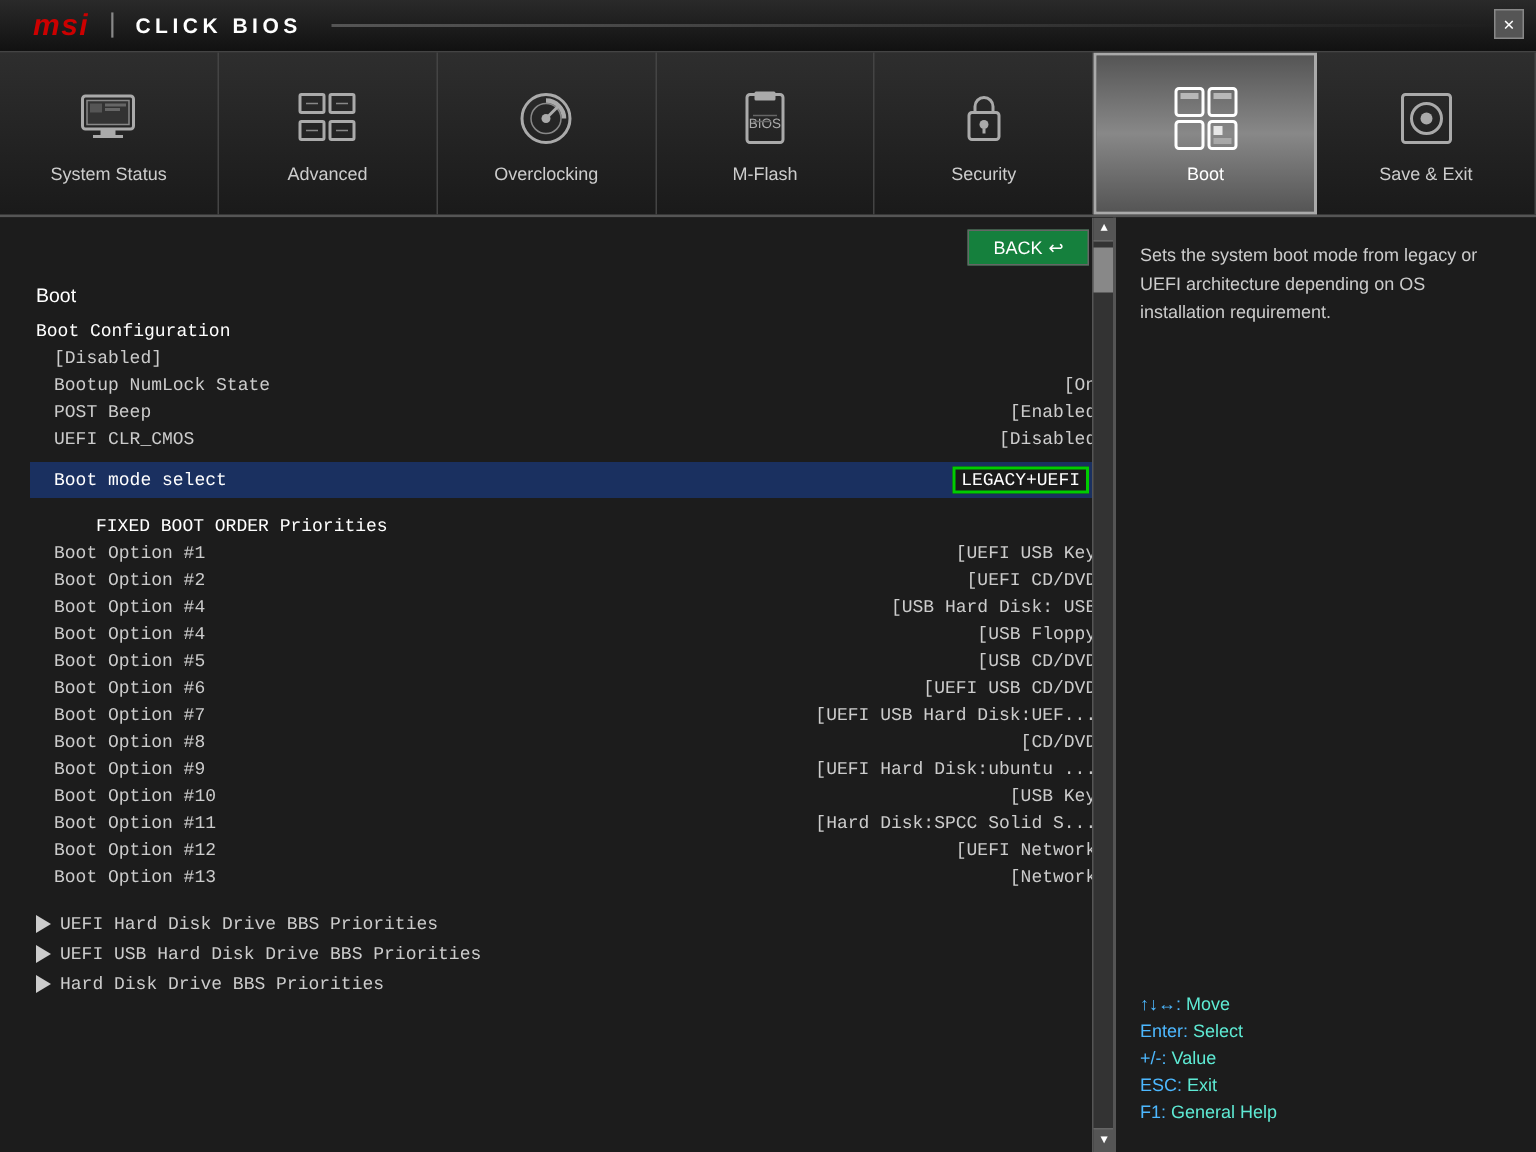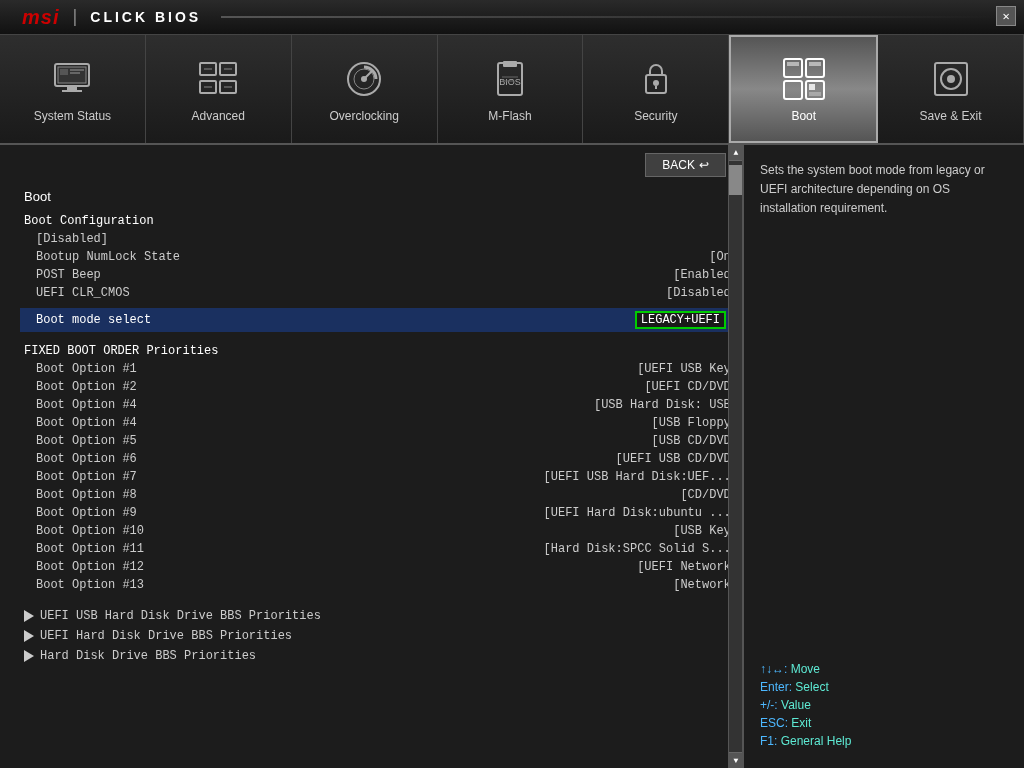--- a/index.html
+++ b/index.html
@@ -122,21 +122,21 @@
 
     .panel-header {
       display: flex;
       align-items: center;
       justify-content: flex-end;
       padding: 8px 16px;
       background: #1c1c1c;
     }
 
     .back-btn {
-      background: #404040;
+      background: #15803d;
       border: 1px solid #666;
       color: #fff;
       padding: 4px 16px;
       font-size: 12px;
       font-family: Arial, sans-serif;
       cursor: pointer;
       display: flex;
       align-items: center;
       gap: 4px;
     }
@@ -457,21 +457,21 @@
         </div>
 
         <div style="position:relative; margin: 6px 0 4px 0;">
           <div class="boot-mode-row">
             <span class="bios-label">Boot mode select</span>
             <span class="bios-value selected-val">LEGACY+UEFI</span>
           </div>
 
         </div>
 
-        <div class="bios-row section-header" style="margin-top:10px;">
+        <div class="bios-row section-header" style="margin-top:10px;margin-left:40px;">
           <span class="bios-label">FIXED BOOT ORDER Priorities</span>
         </div>
 
         <div class="bios-row sub-item">
           <span class="bios-label">Boot Option #1</span>
           <span class="bios-value">[UEFI USB Key]</span>
         </div>
         <div class="bios-row sub-item">
           <span class="bios-label">Boot Option #2</span>
           <span class="bios-value">[UEFI CD/DVD]</span>
@@ -517,25 +517,25 @@
           <span class="bios-value">[UEFI Network]</span>
         </div>
         <div class="bios-row sub-item">
           <span class="bios-label">Boot Option #13</span>
           <span class="bios-value">[Network]</span>
         </div>
 
         <div style="margin-top: 12px;">
           <div class="link-item">
             <div class="link-arrow"></div>
-            <span>UEFI USB Hard Disk Drive BBS Priorities</span>
+            <span>UEFI Hard Disk Drive BBS Priorities</span>
           </div>
           <div class="link-item">
             <div class="link-arrow"></div>
-            <span>UEFI Hard Disk Drive BBS Priorities</span>
+            <span>UEFI USB Hard Disk Drive BBS Priorities</span>
           </div>
           <div class="link-item">
             <div class="link-arrow"></div>
             <span>Hard Disk Drive BBS Priorities</span>
           </div>
         </div>
 
       </div>
     </div>
 

